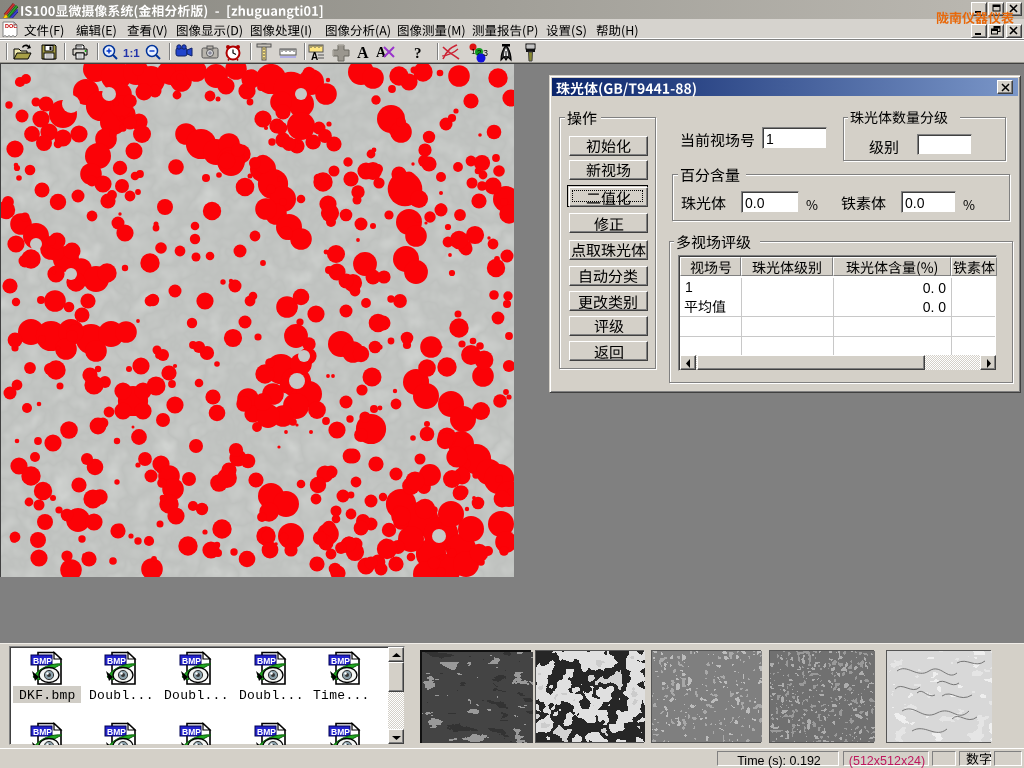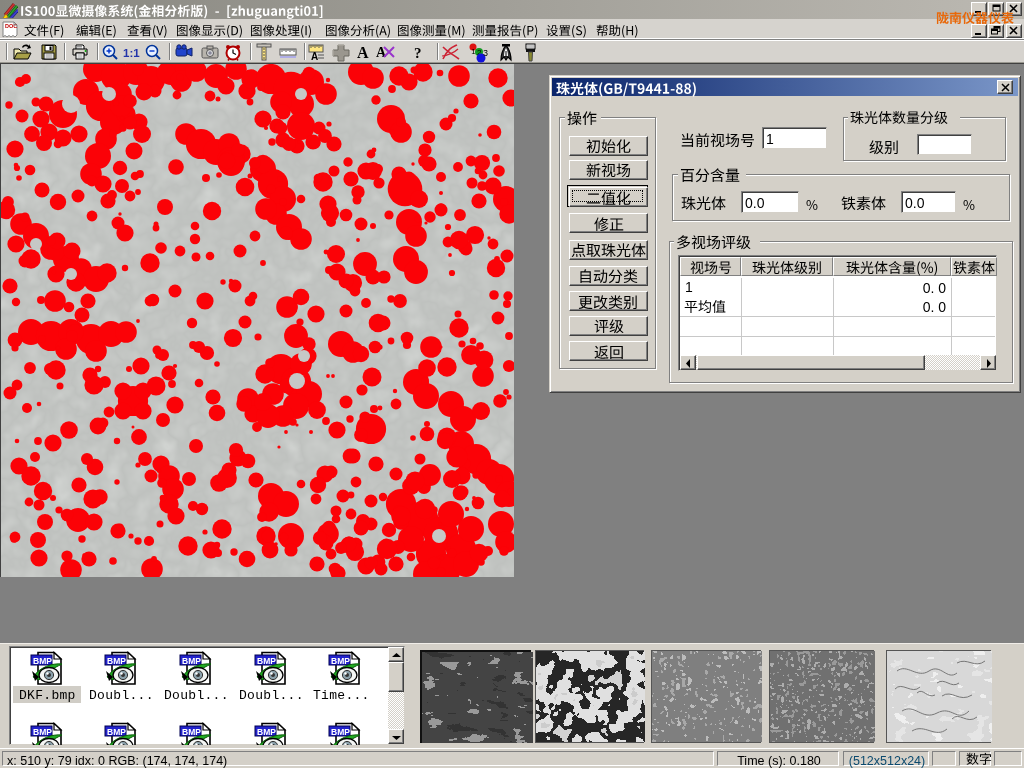--- a/index.html
+++ b/index.html
@@ -1570,28 +1570,25 @@
           <path d="M15 60 C28 52 35 70 50 62 S70 72 82 60"></path>
           <path d="M25 80 C38 72 48 88 60 78"></path>
           <path d="M70 12 C80 6 88 18 98 10"></path>
           <path d="M50 32 C58 26 64 38 72 32"></path>
           <path d="M30 42 C36 36 40 48 48 44"></path>
           <path d="M65 68 C72 60 80 74 90 66"></path>
           <path d="M8 38 C15 30 25 44 33 36"></path>
         </g>
       </svg></div>
 <div style="position:absolute;left:0;top:748px;width:1024px;height:20px;background:#d4d0c8;border-top:1px solid #fff"></div>
-<div style="position:absolute;left:2px;top:751px;width:712px;height:15px;border:1px solid;border-color:#808080 #fff #fff #808080;">
-      <div style="position:absolute;left:4px;top:2px;width:704px;font-family:'Liberation Sans',sans-serif;font-size:12.5px;color:#000;white-space:nowrap;text-align:left">x: 510 y: 79 idx: 0 RGB: (174, 174, 174)</div>
-    </div>
 <div style="position:absolute;left:717px;top:751px;width:122px;height:15px;border:1px solid;border-color:#808080 #fff #fff #808080;">
-      <div style="position:absolute;left:4px;top:2px;width:114px;font-family:'Liberation Sans',sans-serif;font-size:12.5px;color:#000;white-space:nowrap;text-align:center">Time (s): 0.180</div>
+      <div style="position:absolute;left:4px;top:2px;width:114px;font-family:'Liberation Sans',sans-serif;font-size:12.5px;color:#000;white-space:nowrap;text-align:center">Time (s): 0.192</div>
     </div>
 <div style="position:absolute;left:843px;top:751px;width:86px;height:15px;border:1px solid;border-color:#808080 #fff #fff #808080;">
-      <div style="position:absolute;left:4px;top:2px;width:78px;font-family:'Liberation Sans',sans-serif;font-size:12.5px;color:#0c4a6e;white-space:nowrap;text-align:center">(512x512x24)</div>
+      <div style="position:absolute;left:4px;top:2px;width:78px;font-family:'Liberation Sans',sans-serif;font-size:12.5px;color:#be185d;white-space:nowrap;text-align:center">(512x512x24)</div>
     </div>
 <div style="position:absolute;left:932px;top:751px;width:24px;height:15px;border:1px solid;border-color:#808080 #fff #fff #808080;"></div>
 <div style="position:absolute;left:959px;top:751px;width:32px;height:15px;border:1px solid;border-color:#808080 #fff #fff #808080;"></div>
 <div style="position:absolute;left:966px;top:750px;"><svg width="26" height="18" style="overflow:visible">
         <g fill="#000" transform="translate(0,13.8) scale(0.0130,-0.0130)">
           <use href="#g107" x="0"></use>
           <use href="#g116" x="1000"></use>
         </g>
       </svg></div>
 <div style="position:absolute;left:994px;top:751px;width:28px;height:15px;border:1px solid;border-color:#808080 #fff #fff #808080;"></div>

